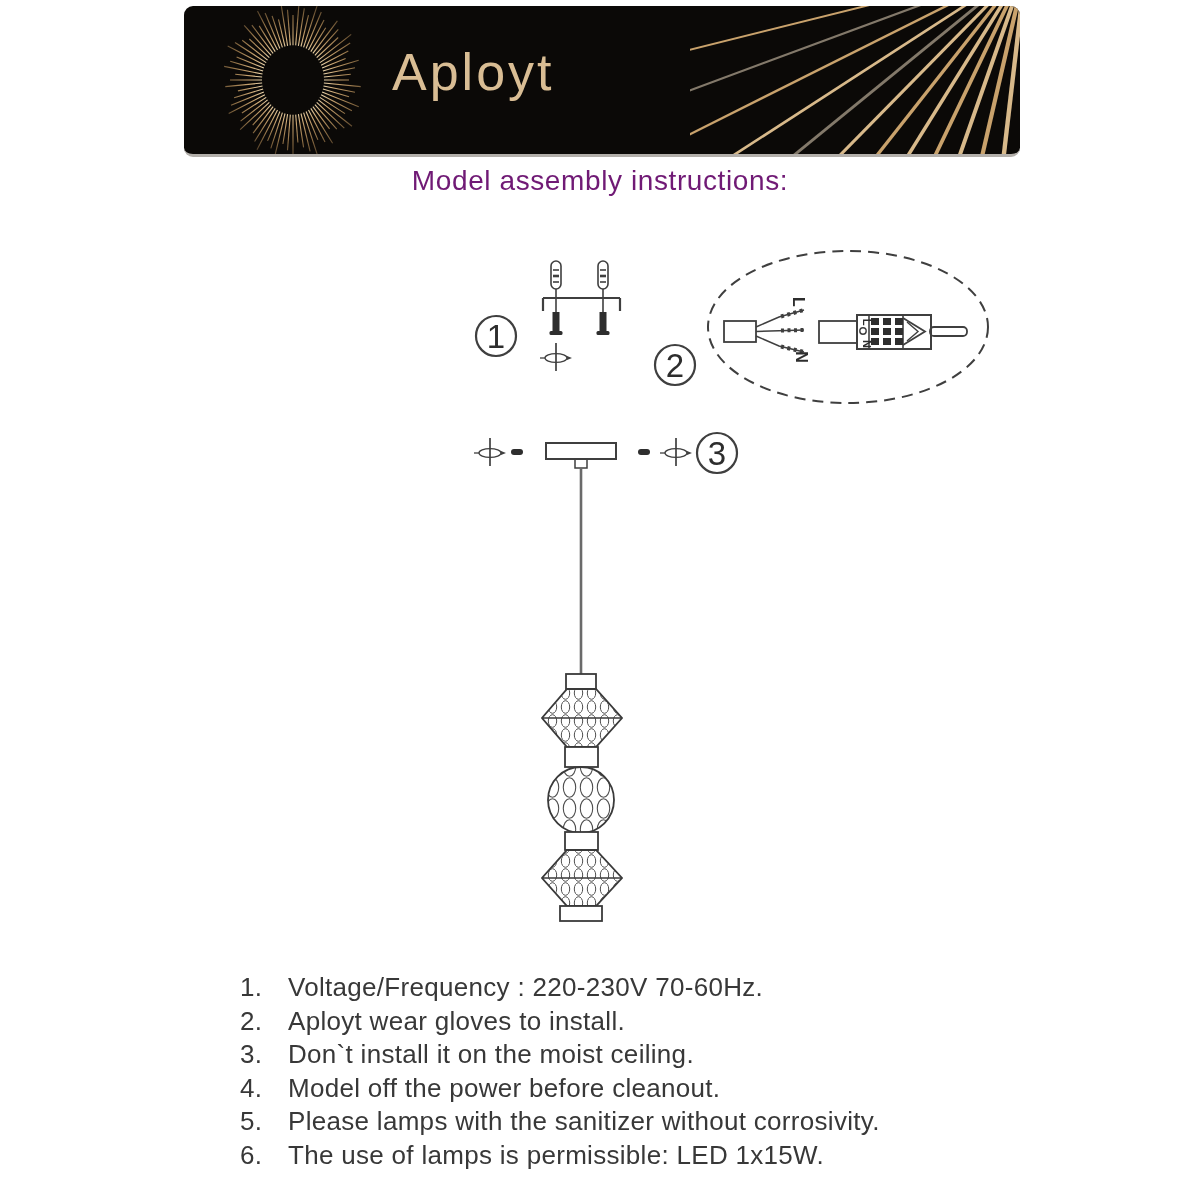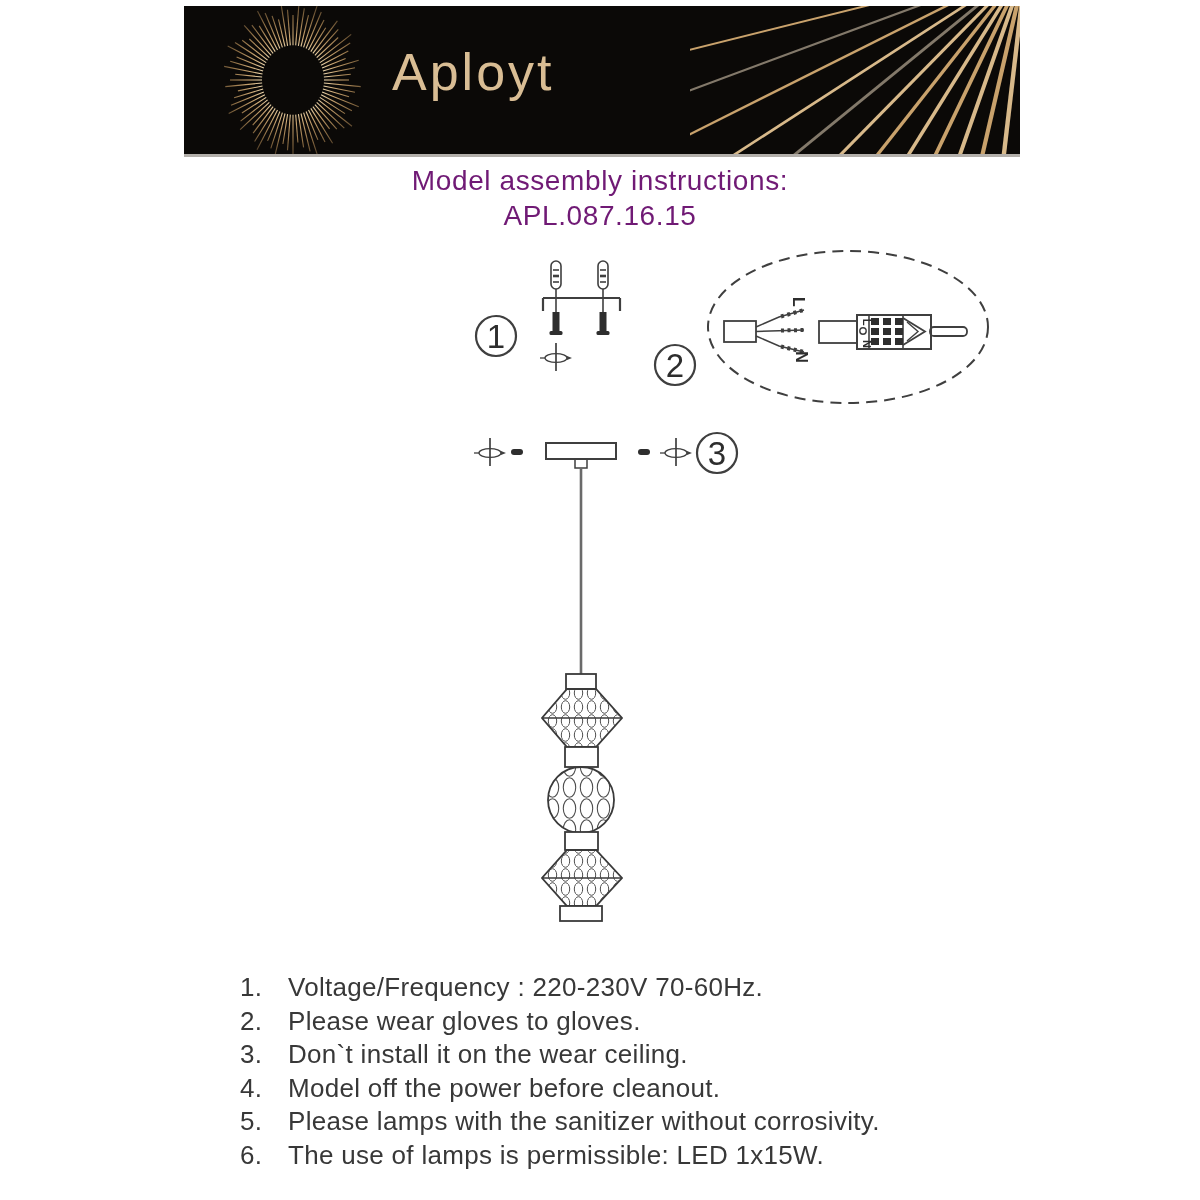--- a/index.html
+++ b/index.html
@@ -3,21 +3,21 @@
 <meta charset="utf-8">
 <style>
   html,body { margin:0; padding:0; background:#fff; }
   .page {
     position:relative; width:1200px; height:1200px; background:#ffffff;
     font-family:"Liberation Sans", sans-serif; overflow:hidden;
   }
   
   .banner {
     position:absolute; left:184px; top:6px; width:836px; height:148px;
-    background:#0b0907; border-bottom:3px solid #b3afaa; overflow:hidden;
+    background:#0b0907; border-bottom:3px solid #b3afaa; overflow:hidden;border-radius:9px;
   }
   .burst-svg { position:absolute; left:24px; top:0; width:170px; height:148px; }
   .brand-text {
     position:absolute; left:208px; top:40px; font-size:52px; font-weight:400;
     color:#d9bd94; letter-spacing:3px; line-height:1;
   }
   .rays-svg { position:absolute; right:0; top:0; width:330px; height:148px; }
   
   .title-block {
     position:absolute; left:0; top:164px; width:1200px; text-align:center;
@@ -140,21 +140,20 @@
         <line x1="336" y1="-40" x2="103.5" y2="333.5" stroke="#d8b98a" stroke-width="3.54"></line>
         <line x1="336" y1="-40" x2="145.9" y2="356.8" stroke="#c9a26c" stroke-width="3.76"></line>
         <line x1="336" y1="-40" x2="190.6" y2="375.3" stroke="#d8b98a" stroke-width="3.98"></line>
         <line x1="336" y1="-40" x2="237.0" y2="388.7" stroke="#c9a26c" stroke-width="4.20"></line>
         <line x1="336" y1="-40" x2="284.7" y2="397.0" stroke="#d8b98a" stroke-width="4.42"></line>
       </svg>
   </header>
 
   <div class="title-block">
     <div class="title-line">Model assembly instructions:</div>
-    <div class="model-line">APL.087.16.15</div>
   </div>
 
   <svg class="diagram-svg" viewBox="430 240 580 700">
     <defs>
       <pattern id="pv" width="13" height="14" patternUnits="userSpaceOnUse">
         <ellipse cx="6.5" cy="7" rx="4.2" ry="6.3" fill="none" stroke="#4f4f4f" stroke-width="1"></ellipse>
       </pattern>
       <pattern id="pv2" width="17" height="21" patternUnits="userSpaceOnUse">
         <ellipse cx="8.5" cy="10.5" rx="6.2" ry="9.7" fill="none" stroke="#4f4f4f" stroke-width="1.1"></ellipse>
       </pattern>
@@ -271,25 +270,25 @@
     </g>
   </svg>
 
   <div class="instructions">
     <div class="instr-row">
       <span class="instr-num">1.</span>
       <span class="instr-text">Voltage/Frequency : 220-230V 70-60Hz.</span>
     </div>
     <div class="instr-row">
       <span class="instr-num">2.</span>
-      <span class="instr-text">Please wear gloves to gloves.</span>
+      <span class="instr-text">Aployt wear gloves to install.</span>
     </div>
     <div class="instr-row">
       <span class="instr-num">3.</span>
-      <span class="instr-text">Don`t install it on the wear ceiling.</span>
+      <span class="instr-text">Don`t install it on the moist ceiling.</span>
     </div>
     <div class="instr-row">
       <span class="instr-num">4.</span>
       <span class="instr-text">Model off the power before cleanout.</span>
     </div>
     <div class="instr-row">
       <span class="instr-num">5.</span>
       <span class="instr-text">Please lamps with the sanitizer without corrosivity.</span>
     </div>
     <div class="instr-row">

